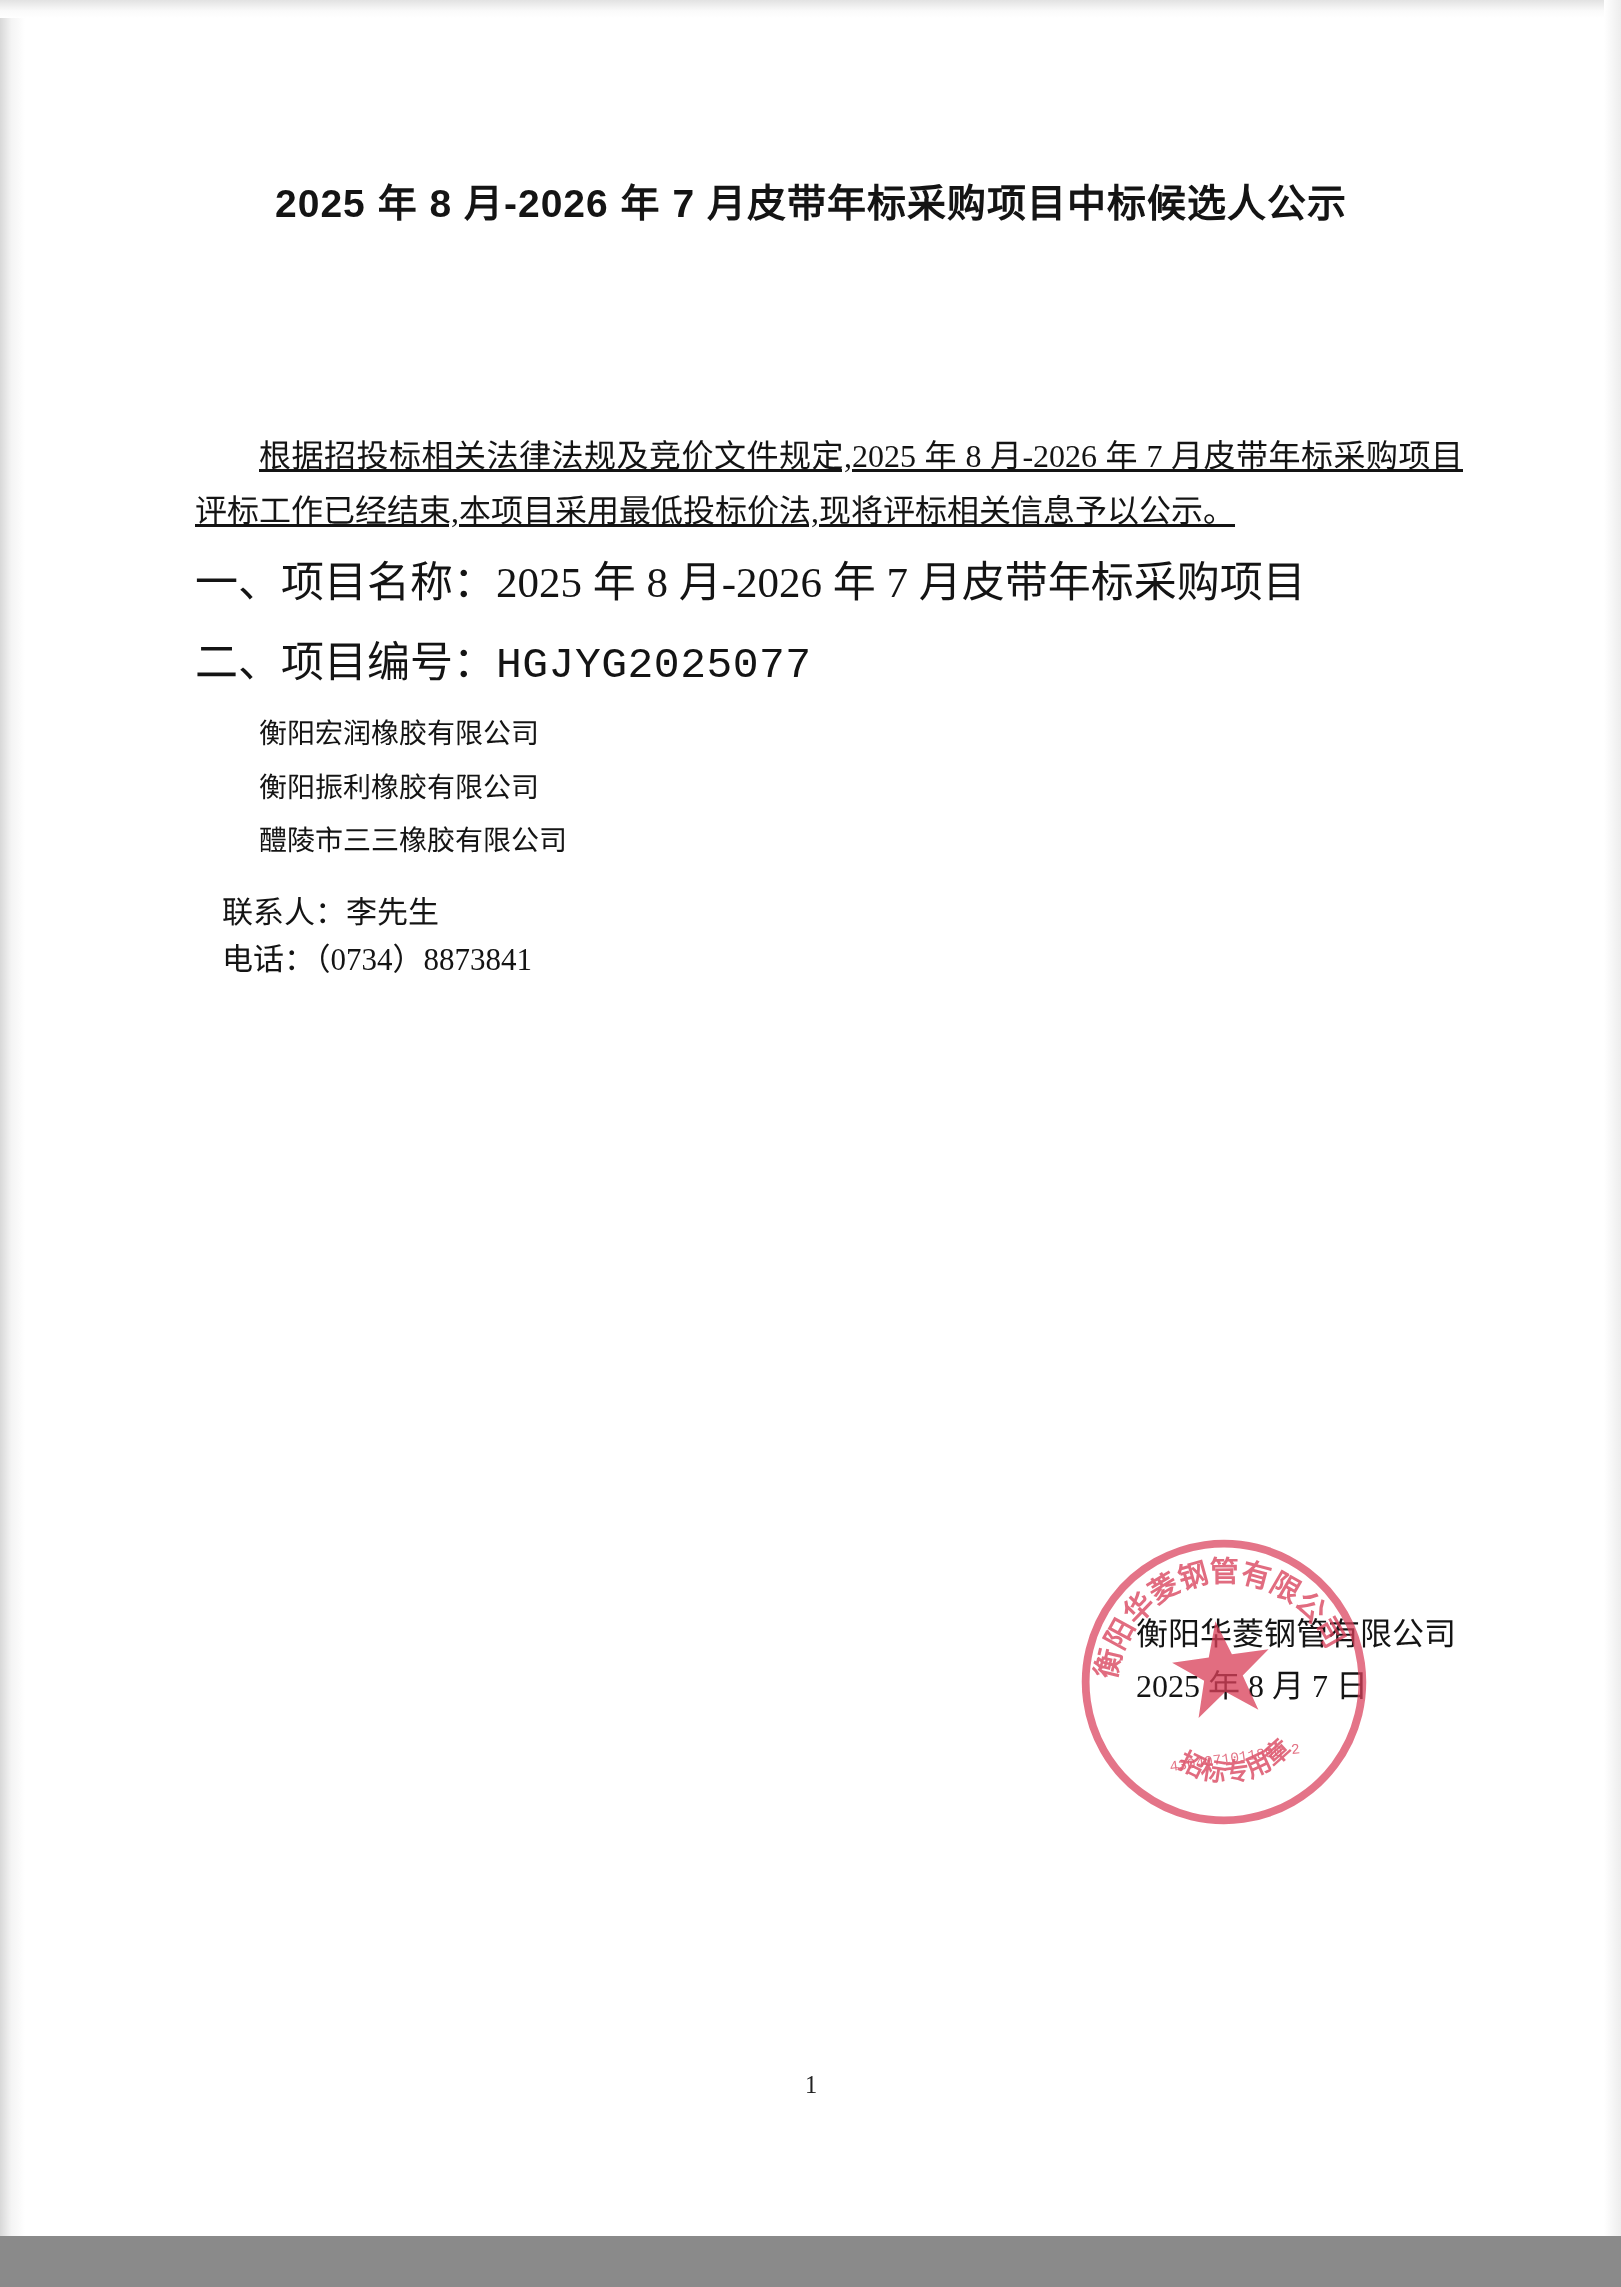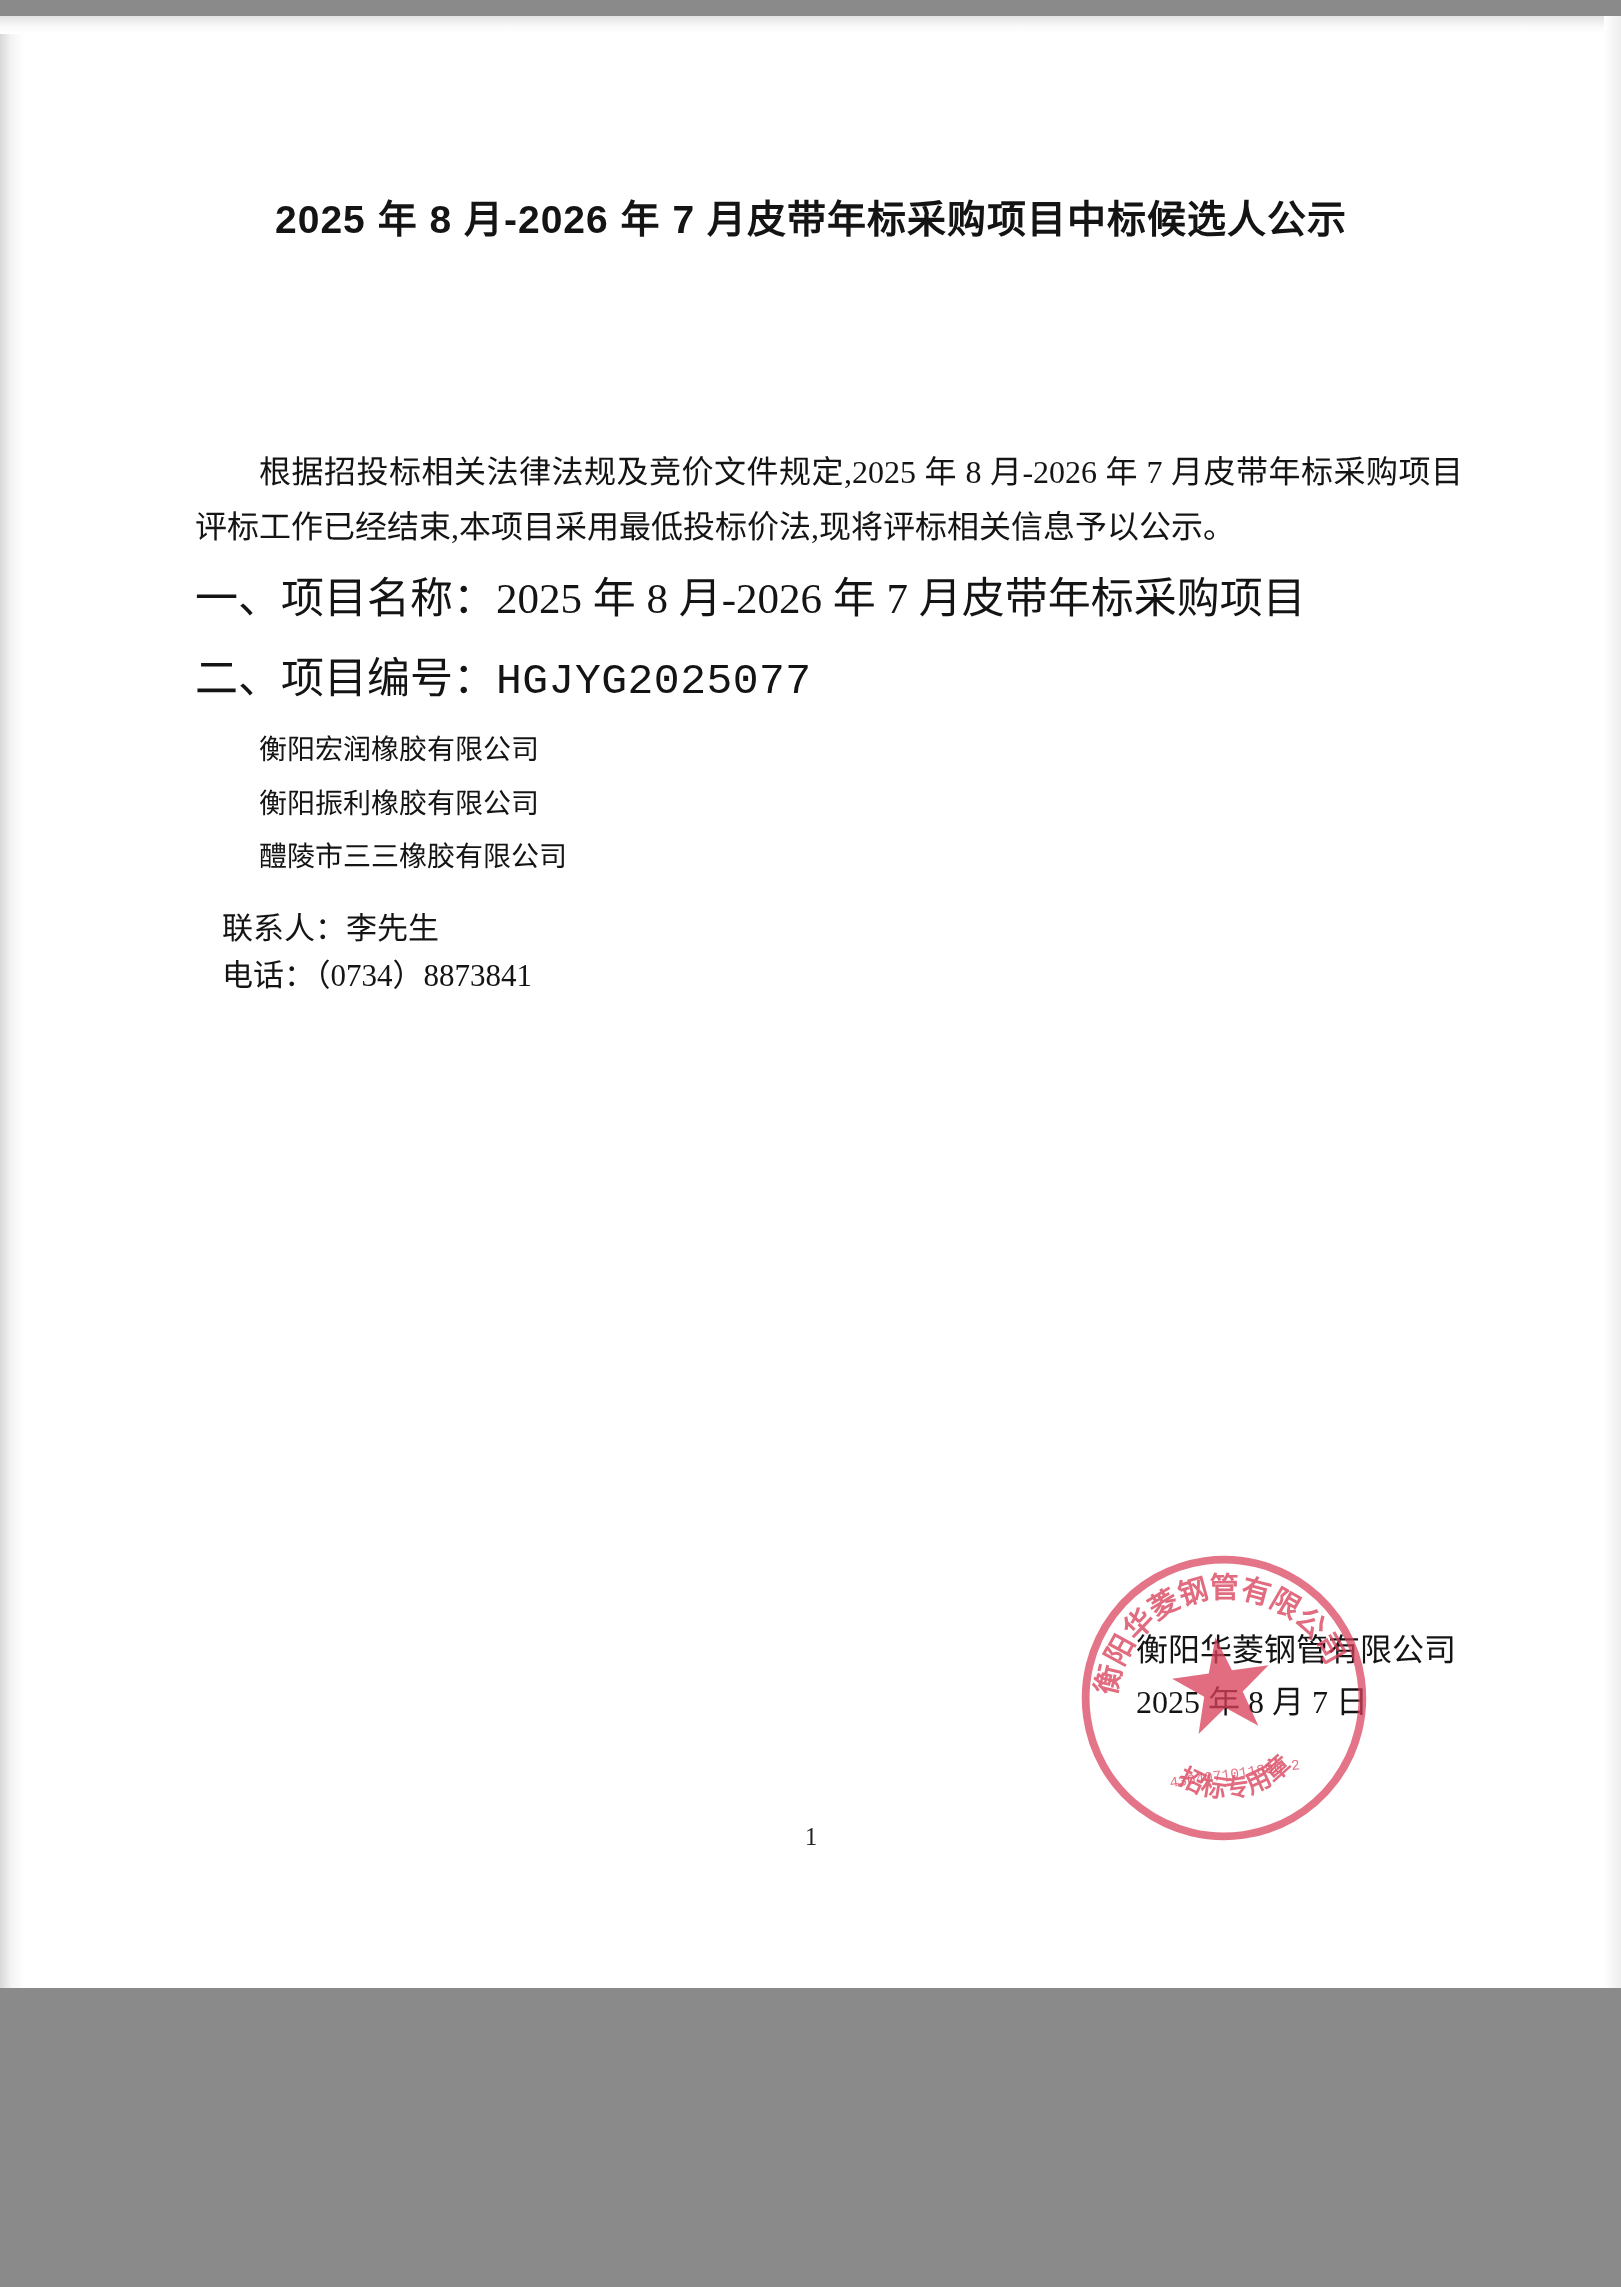--- a/index.html
+++ b/index.html
@@ -4,23 +4,23 @@
 <title>公示文档</title>
 <style>
   html, body {
     margin: 0;
     padding: 0;
     background: #8a8a8a;
   }
   .page {
     position: relative;
     width: 1622px;
-    height: 1972px;
+    height: 2236px;
     background: #ffffff;
-    margin: 16px auto;
+    margin: 0 auto;
     overflow: hidden;
     font-family: "Liberation Serif", "DejaVu Serif", serif;
     color: #141414;
     box-sizing: border-box;
   }
   
   .scan-edge-left {
     position: absolute;
     top: 0; left: 0;
     width: 25px; height: 100%;
@@ -63,20 +63,21 @@
 
   p.para {
     margin: 0 0 5.9px 0;
     font-size: 32px;
     line-height: 1.72;
     text-align: justify;
     text-justify: inter-ideograph;
   }
   p.indent {
     text-indent: 64px;
+    text-decoration: underline;
   }
   p.line {
     margin: 0 0 3.9px 0;
     font-size: 43px;
     line-height: 1.78;
   }
   .list-item {
     margin: 0 0 3.9px 0;
     font-size: 28px;
     line-height: 1.78;

